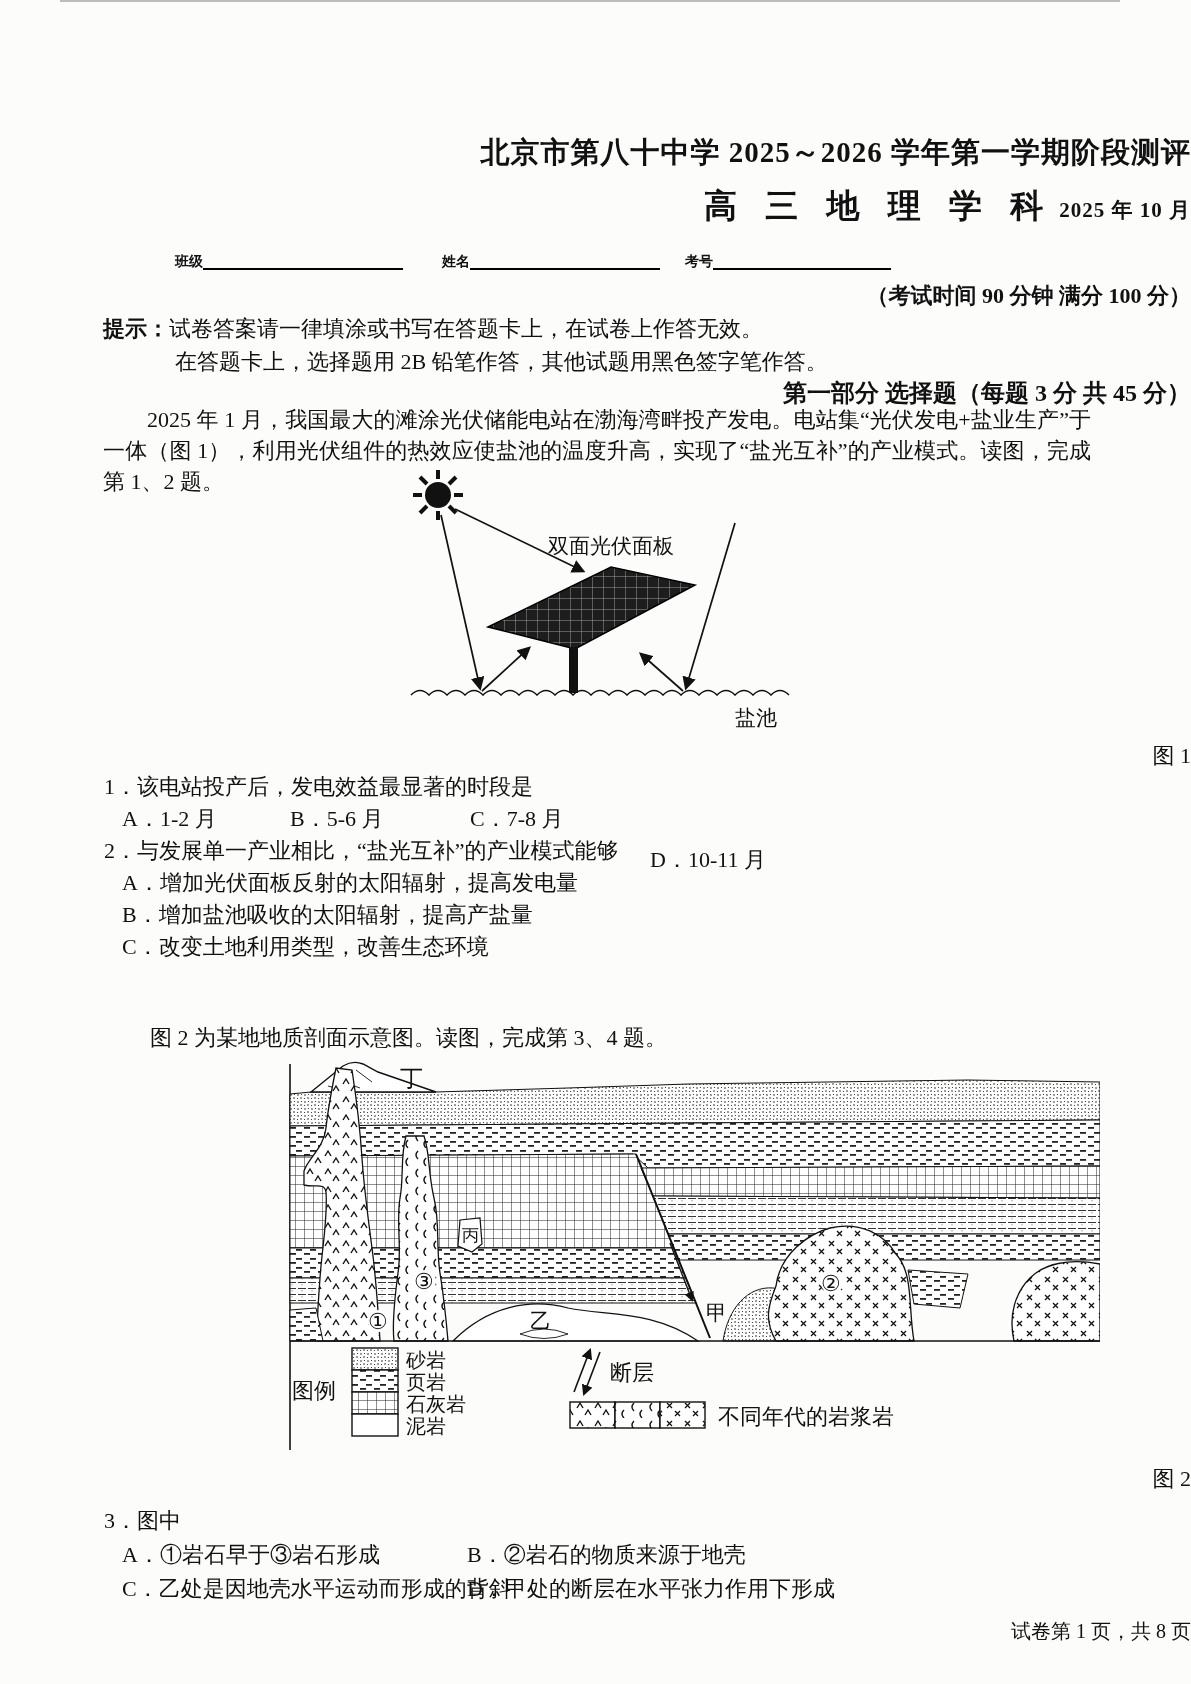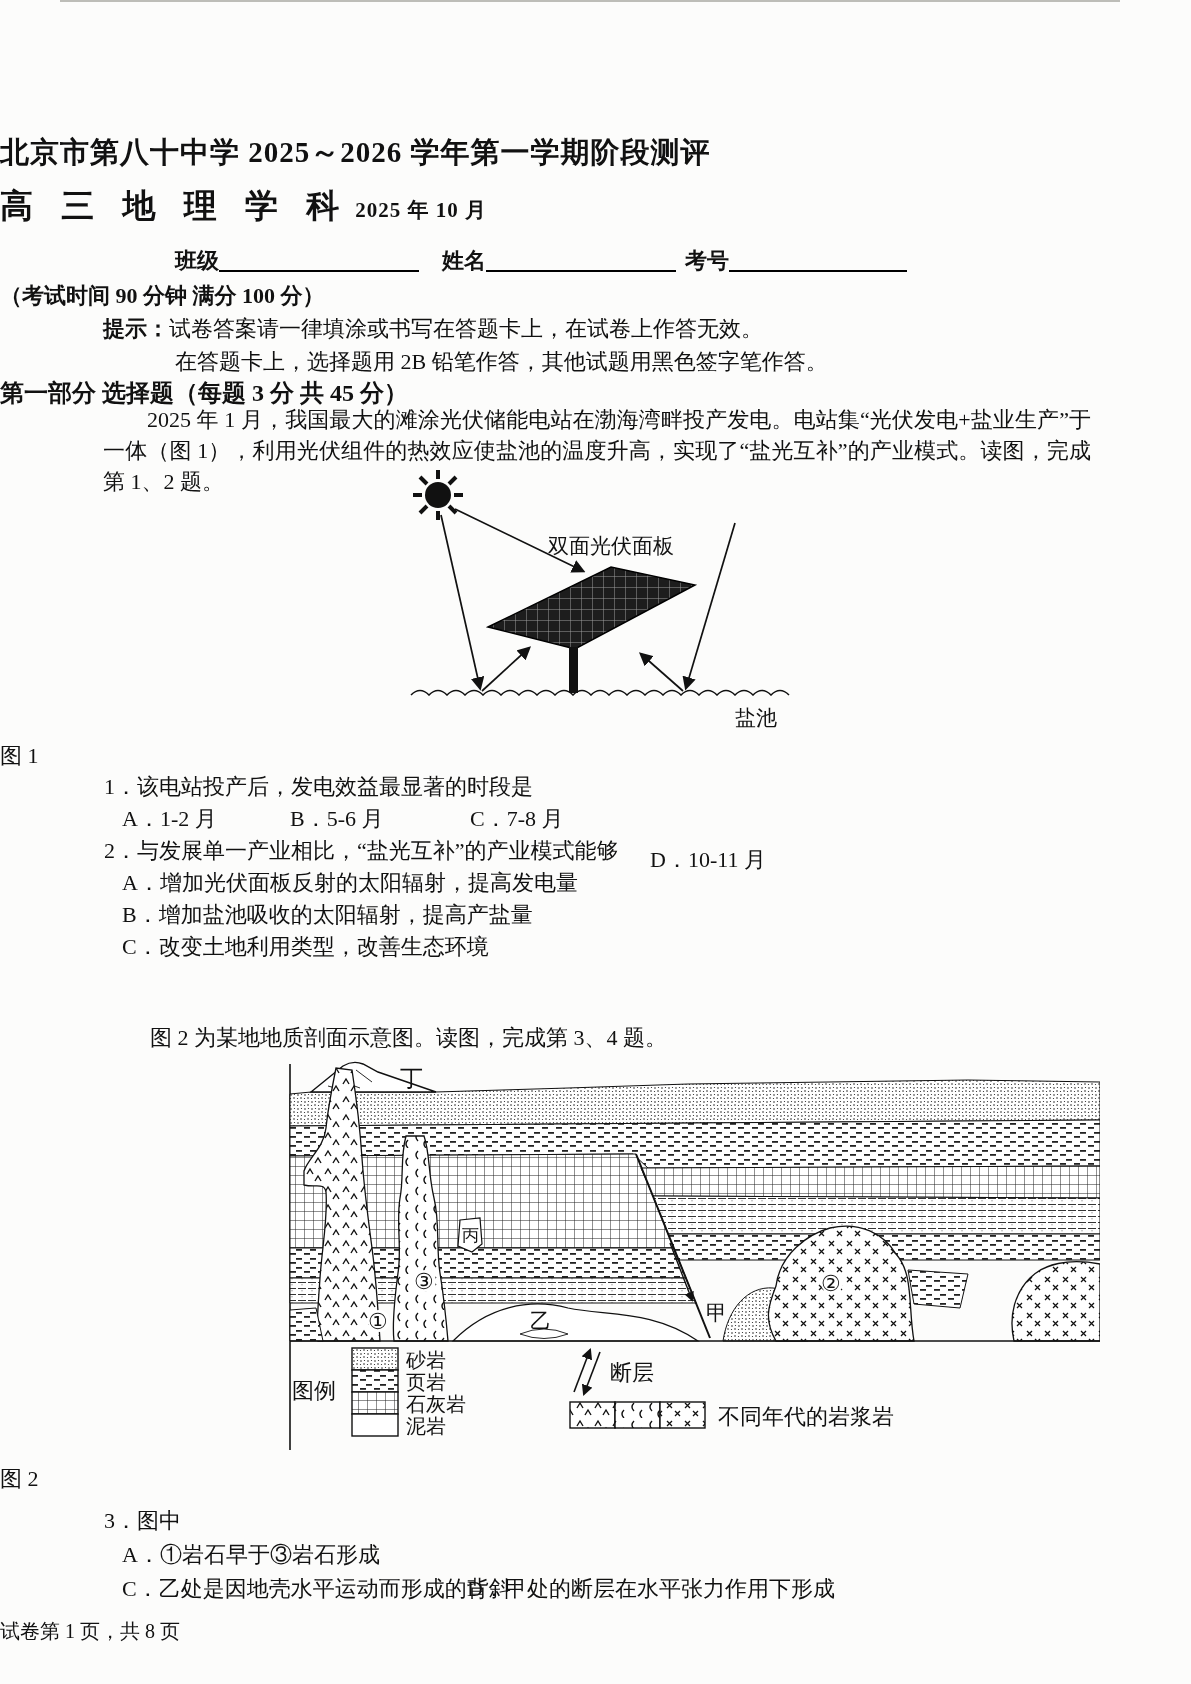--- a/index.html
+++ b/index.html
@@ -4,25 +4,25 @@
 <style>
   html,body{margin:0;padding:0;}
   body{
     width:1191px;height:1684px;background:#fcfcfb;
     font-family:"Liberation Serif","DejaVu Serif",serif;color:#111;
     position:relative;overflow:hidden;
   }
   .page{position:absolute;left:0;top:0;width:1191px;height:1684px;}
   .t{position:absolute;white-space:nowrap;}
   .b{font-weight:bold;}
-  .center{left:0;width:1191px;text-align:left;}
+  .center{left:0;width:1191px;text-align:right;}
   .title{top:133px;font-size:29px;font-weight:bold;letter-spacing:1px;}
   .subject{top:184px;font-size:33px;font-weight:bold;letter-spacing:10px;}
   .subject .date{font-size:21px;font-weight:bold;letter-spacing:1px;margin-left:6px;}
-  .fieldrow{top:246px;font-size:22px;}
+  .fieldrow{top:246px;font-size:14px;}
   .f-label{font-weight:bold;}
   .uline{display:inline-block;border-bottom:2px solid #000;height:22px;vertical-align:-4px;}
   .examinfo{top:281px;font-size:22px;font-weight:bold;}
   .notice1{top:314px;left:103px;font-size:22px;}
   .notice2{top:347px;left:175px;font-size:22px;}
   .sectitle{top:377px;font-size:24px;font-weight:bold;}
   .para{position:absolute;left:103px;width:988px;font-size:22px;line-height:31px;
         text-align:justify;text-indent:2em;white-space:normal;}
   .p1{top:404px;}
   .p2{top:1022px;left:150px;width:800px;text-indent:0;}
@@ -251,17 +251,18 @@
       <rect x="347" y="344" width="45" height="26" fill="url(#pat-hook)"></rect>
       <rect x="392" y="344" width="45" height="26" fill="url(#pat-x)"></rect>
     </g>
     <text x="450" y="366" font-size="22">不同年代的岩浆岩</text>
   </svg>
 
   <div class="t center figcap2">图 2</div>
 
   <div class="t stem q3stem">3．图中</div>
   <div class="opt q3a">A．①岩石早于③岩石形成</div>
+  <div class="opt q3b">B．②岩石的物质来源于地壳</div>
   <div class="opt q3c">C．乙处是因地壳水平运动而形成的背斜</div>
   <div class="opt q3d">D．甲处的断层在水平张力作用下形成</div>
 
   <div class="t center footer">试卷第 1 页，共 8 页</div>
 </div>
 
 </body></html>

